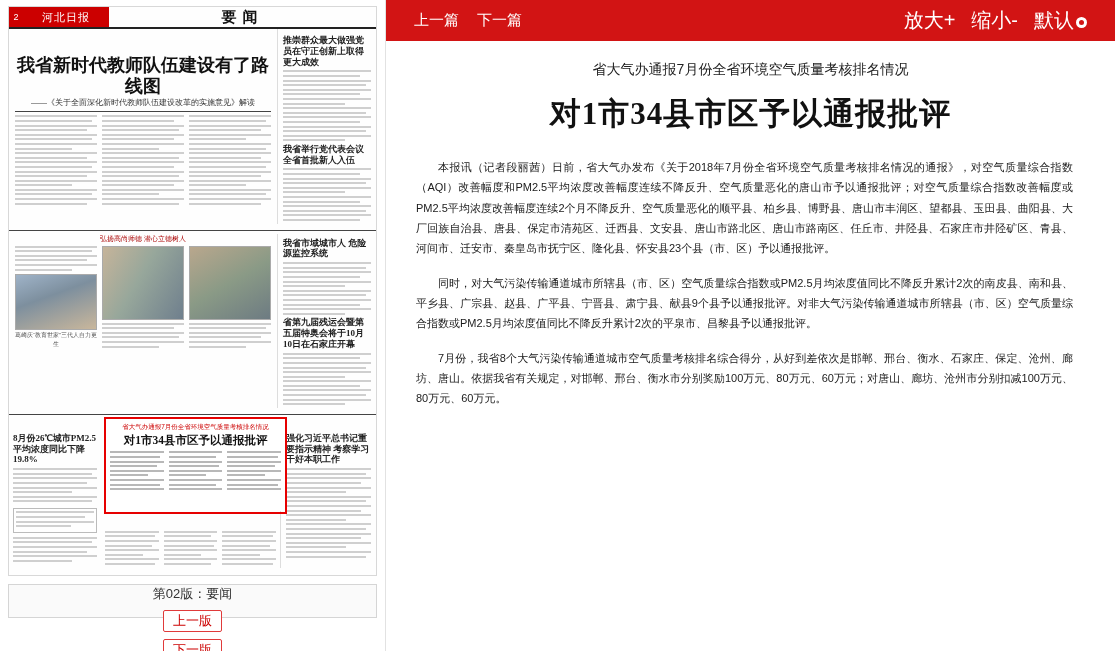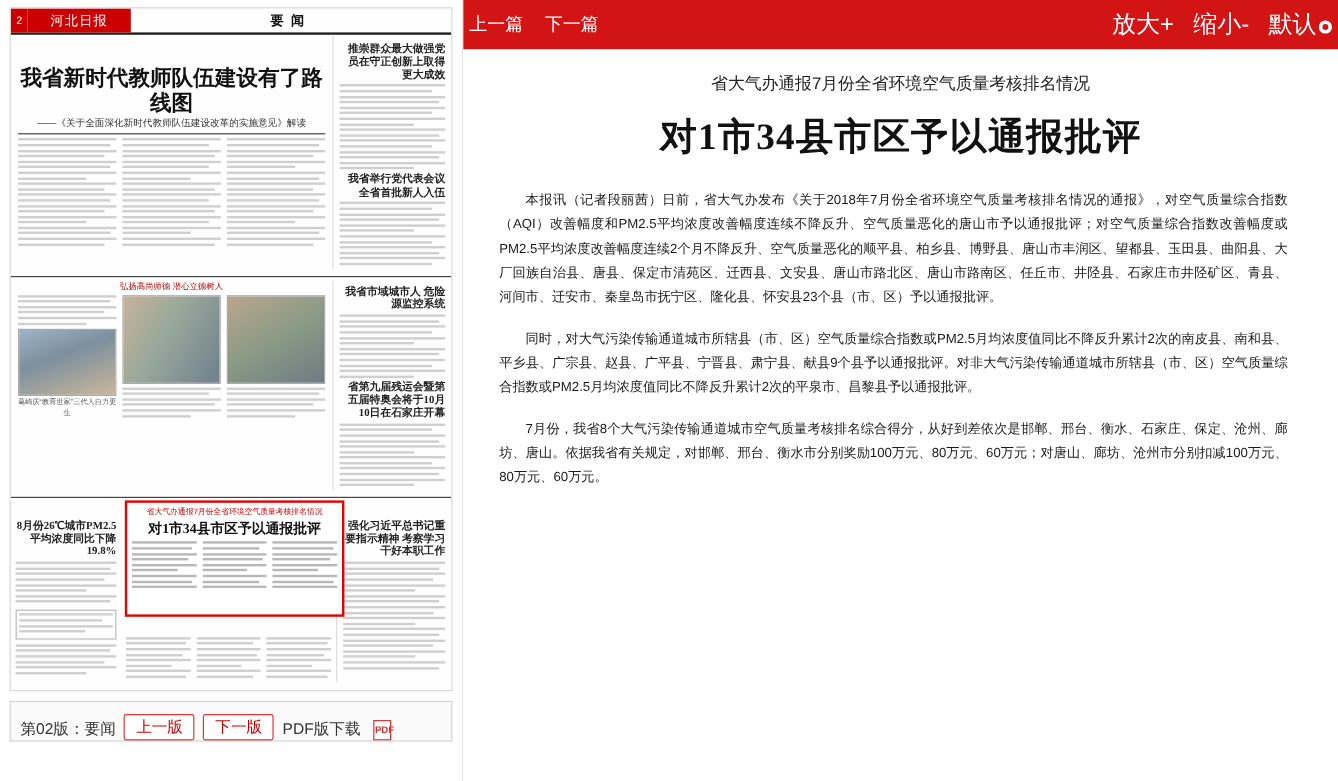--- a/index.html
+++ b/index.html
@@ -56,21 +56,21 @@
     background: #c00;
     color: #fff;
     font-size: 11px;
     letter-spacing: 1px;
     display: flex; align-items: center; justify-content: center;
     font-family: "Liberation Serif", serif;
   }
   .masthead .sec {
     flex: 1;
     display: flex; align-items: center; justify-content: center;
-    font-size: 11px;
+    font-size: 15px;
     font-weight: bold;
     letter-spacing: 6px;
     font-family: "Liberation Serif", serif;
     color: #111;
   }
 
   .paper-body { position: relative; height: 546px; }
 
   .headline-main {
     font-family: "Liberation Serif", serif;
@@ -118,21 +118,21 @@
   .tline.s2 { width: 88%; }
   .tline.s3 { width: 94%; }
   .tline.s4 { width: 70%; }
   .tline.dark { background: #b8b8b8; }
 
   .minihead {
     font-family: "Liberation Serif", serif;
     font-size: 9px;
     font-weight: bold;
     color: #222;
-    text-align: right;
+    text-align: left;
     margin: 2px 0 3px 0;
     line-height: 1.2;
   }
   .box-ad {
     border: 1px solid #bbb;
     padding: 2px;
     margin-bottom: 4px;
   }
   .photo {
     background: linear-gradient(160deg,#9fb3c8 0%, #7d8f9e 40%, #c9b79c 100%);
@@ -183,26 +183,27 @@
     margin: 2px 0 3px 0;
   }
 
   
   .paper-toolbar {
     margin-top: 8px;
     height: 34px;
     border: 1px solid #d5d5d5;
     background: #fafafa;
     display: flex;
-    align-items: flex-end;
+    align-items: center;
     padding: 0 8px;
     gap: 7px;
     font-size: 13px;
     color: #333;
     width: 369px;
+    flex-direction: column;
   }
   .paper-toolbar .label { color: #333; }
   .btn-page {
     border: 1px solid #e03a3a;
     color: #c00;
     background: #fff;
     padding: 3px 9px;
     font-size: 13px;
     border-radius: 2px;
     cursor: pointer;
@@ -236,21 +237,21 @@
     height: 651px;
     position: relative;
     overflow: hidden;
     background: #fff;
   }
   .topbar {
     background: #d21414;
     height: 41px;
     display: flex;
     align-items: center;
-    padding: 0 5px;
+    padding: 0 28px;
     color: #fff;
   }
   .topbar .nav { display: flex; gap: 18px; font-size: 15px; }
   .topbar .nav span { cursor: pointer; }
   .topbar .spacer { flex: 1; }
   .topbar .zooms { display: flex; gap: 16px; font-size: 20px; align-items: center; }
   .topbar .zooms span { cursor: pointer; }
   .dot-icon {
     display: inline-block;
     width: 11px; height: 11px;

